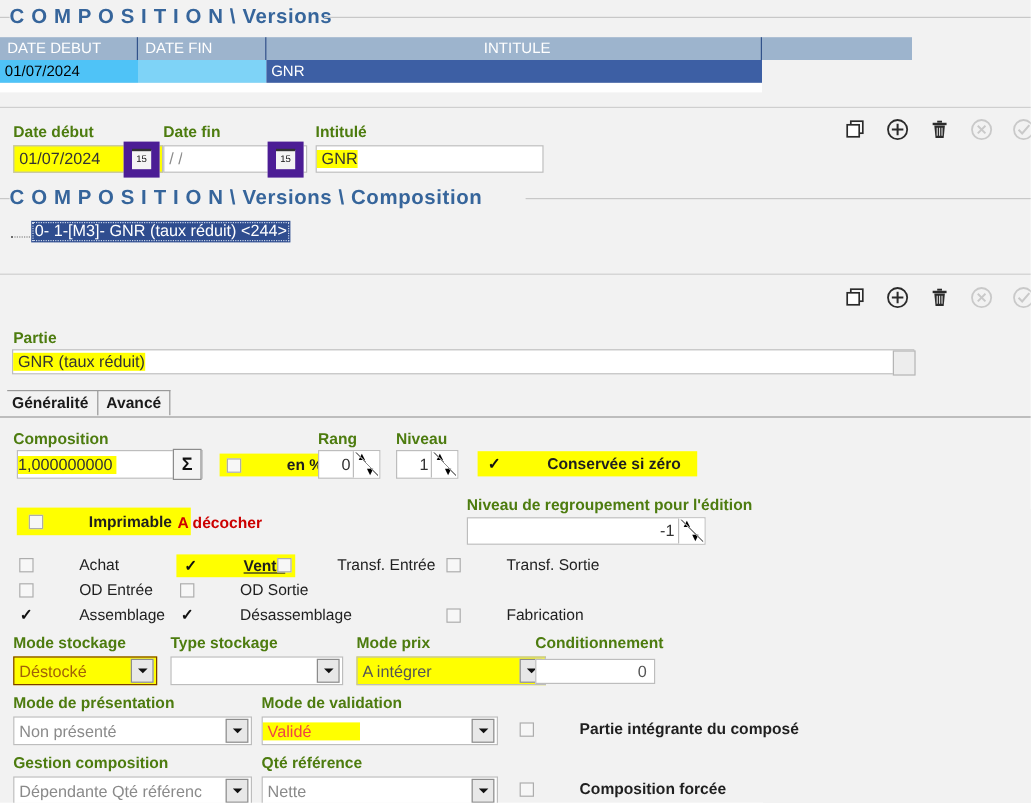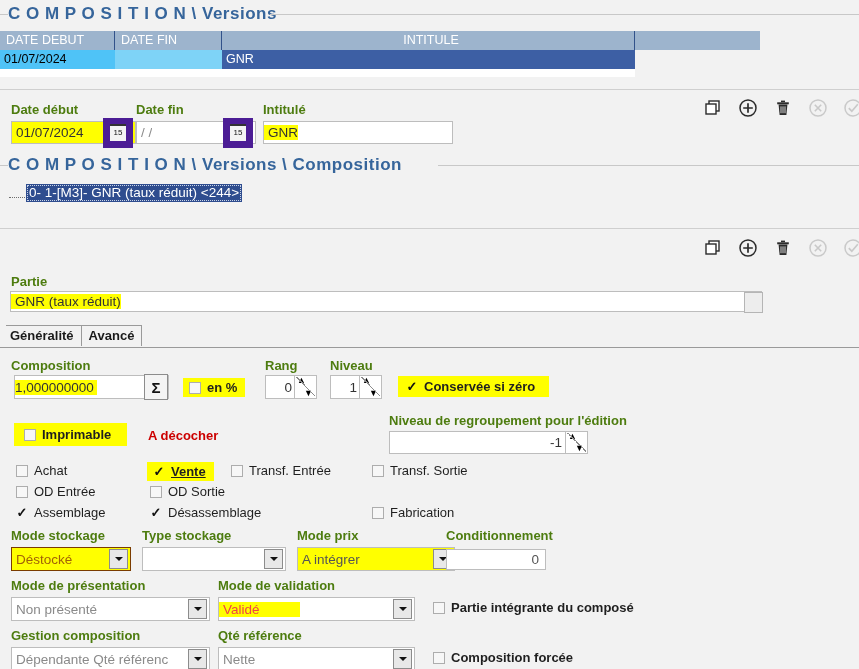--- a/index.html
+++ b/index.html
@@ -130,21 +130,21 @@
   .tabs{position:absolute;display:flex;align-items:flex-end;}
   .tab{
     border:1px solid #9a9a9a;border-bottom:none;background:#f2f2f2;
     font-size:13px;font-weight:bold;padding:2px 7px 3px 7px;color:#1a1a1a;
     margin-right:-1px;
   }
   .tab.active{background:#f2f2f2;border-left:none;padding-left:4px;}
   .tabs-underline{position:absolute;height:1px;background:#9a9a9a;}
 
   
-  .cb{position:absolute;display:flex;align-items:center;white-space:nowrap;}
+  .cb{position:absolute;display:flex;align-items:center;white-space:nowrap;gap:32px;}
   .cb .box{
     width:12px;height:12px;border:1px solid #adadad;background:#f7f7f7;
     box-sizing:border-box;margin-right:6px;flex:0 0 auto;
   }
   .cb .chk{
     width:12px;margin-right:6px;flex:0 0 auto;color:#111;font-size:13px;
     line-height:12px;text-align:center;font-weight:bold;
   }
   .cb .cbl{font-size:13px;color:#1f1f1f;}
   .cb.bold .cbl{font-weight:bold;}

